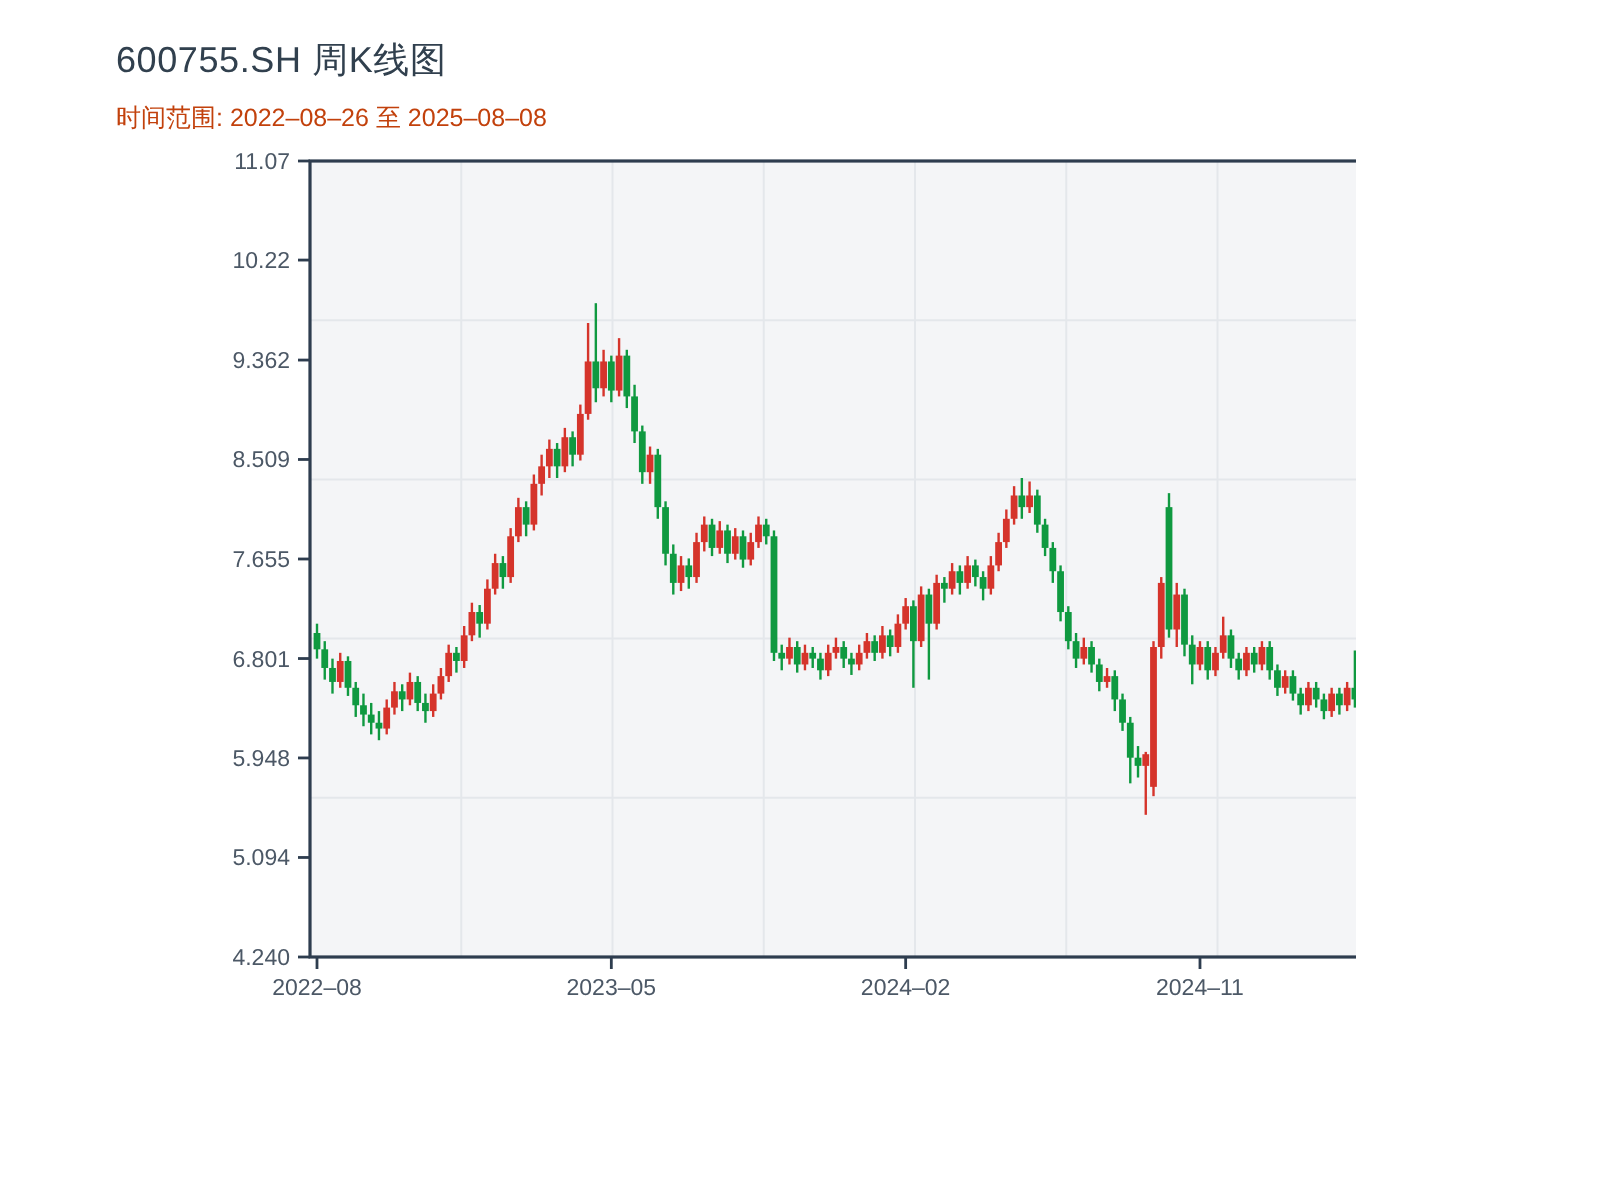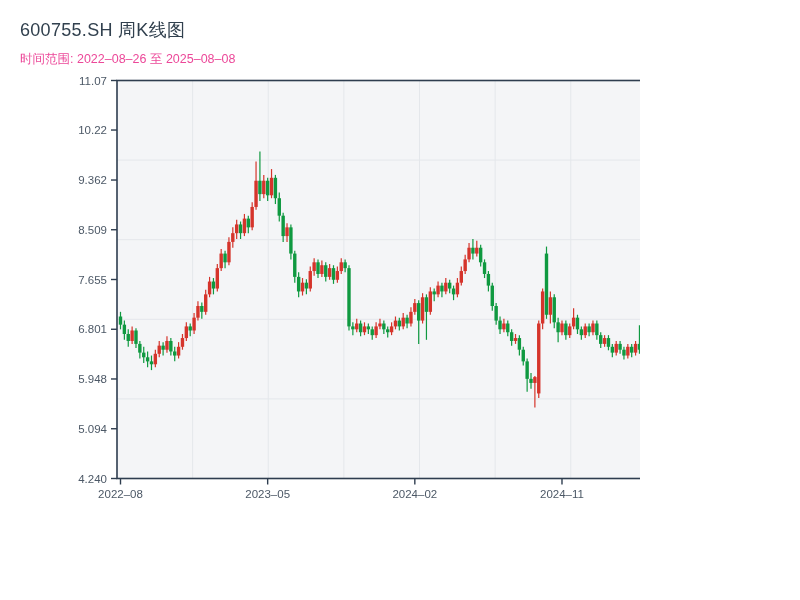--- a/index.html
+++ b/index.html
@@ -1,21 +1,21 @@
 <!DOCTYPE html>
 <html><head>
 <meta charset="utf-8">
 <title>600755.SH 周K线图</title>
 <style>
   html,body{margin:0;padding:0;background:#ffffff;}
   .page{position:relative;width:640px;height:600px;background:#ffffff;overflow:hidden;
-        font-family:"Liberation Sans","DejaVu Sans",sans-serif;}
+        font-family:"Liberation Sans","DejaVu Sans",sans-serif;margin-left:38px;}
   .page-title{position:absolute;left:20px;top:18px;margin:0;font-size:18px;font-weight:500;
         color:#31404e;letter-spacing:.3px;}
-  .sub-row{position:absolute;left:20px;top:51px;font-size:12.5px;color:#ec4899;}
+  .sub-row{position:absolute;left:20px;top:51px;font-size:12.5px;color:#c2410c;}
   .stats-row{position:absolute;left:396px;top:51px;font-size:12.5px;color:#98a2ac;white-space:nowrap;}
   .stats-row span{margin-right:18px;}
   svg{position:absolute;left:0;top:0;}
   text{font-family:"Liberation Sans","DejaVu Sans",sans-serif;}
 </style>
 </head>
 <body>
 
 <div class="page">
   <h1 class="page-title">600755.SH 周K线图</h1>

